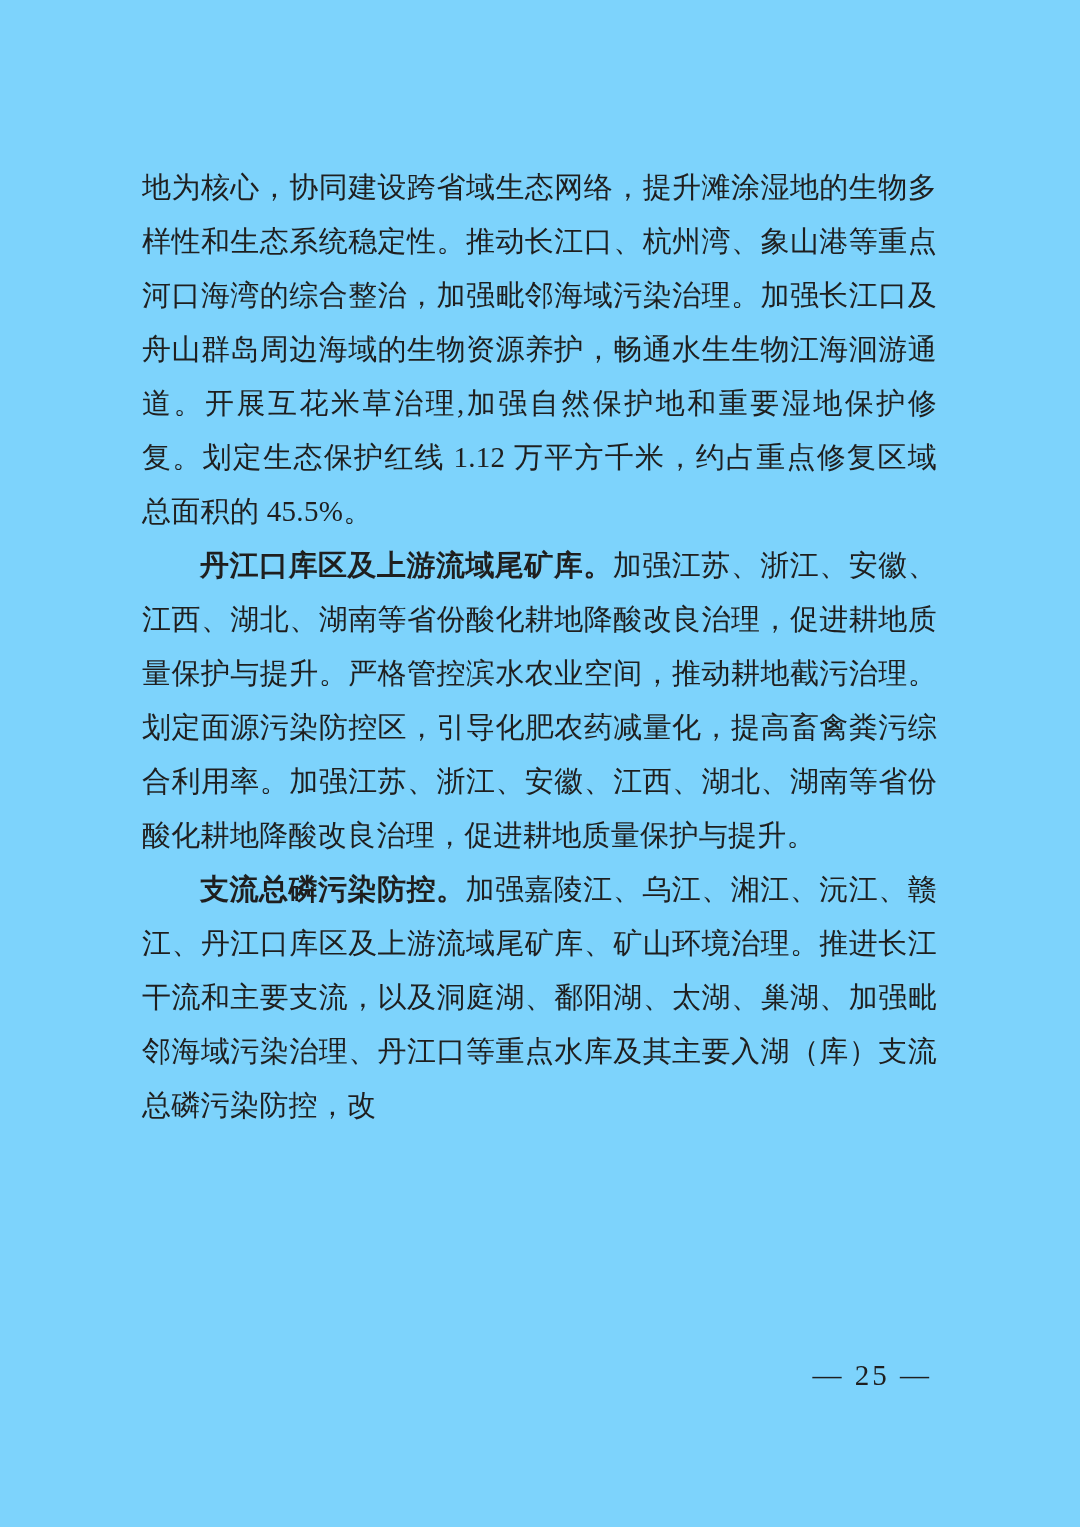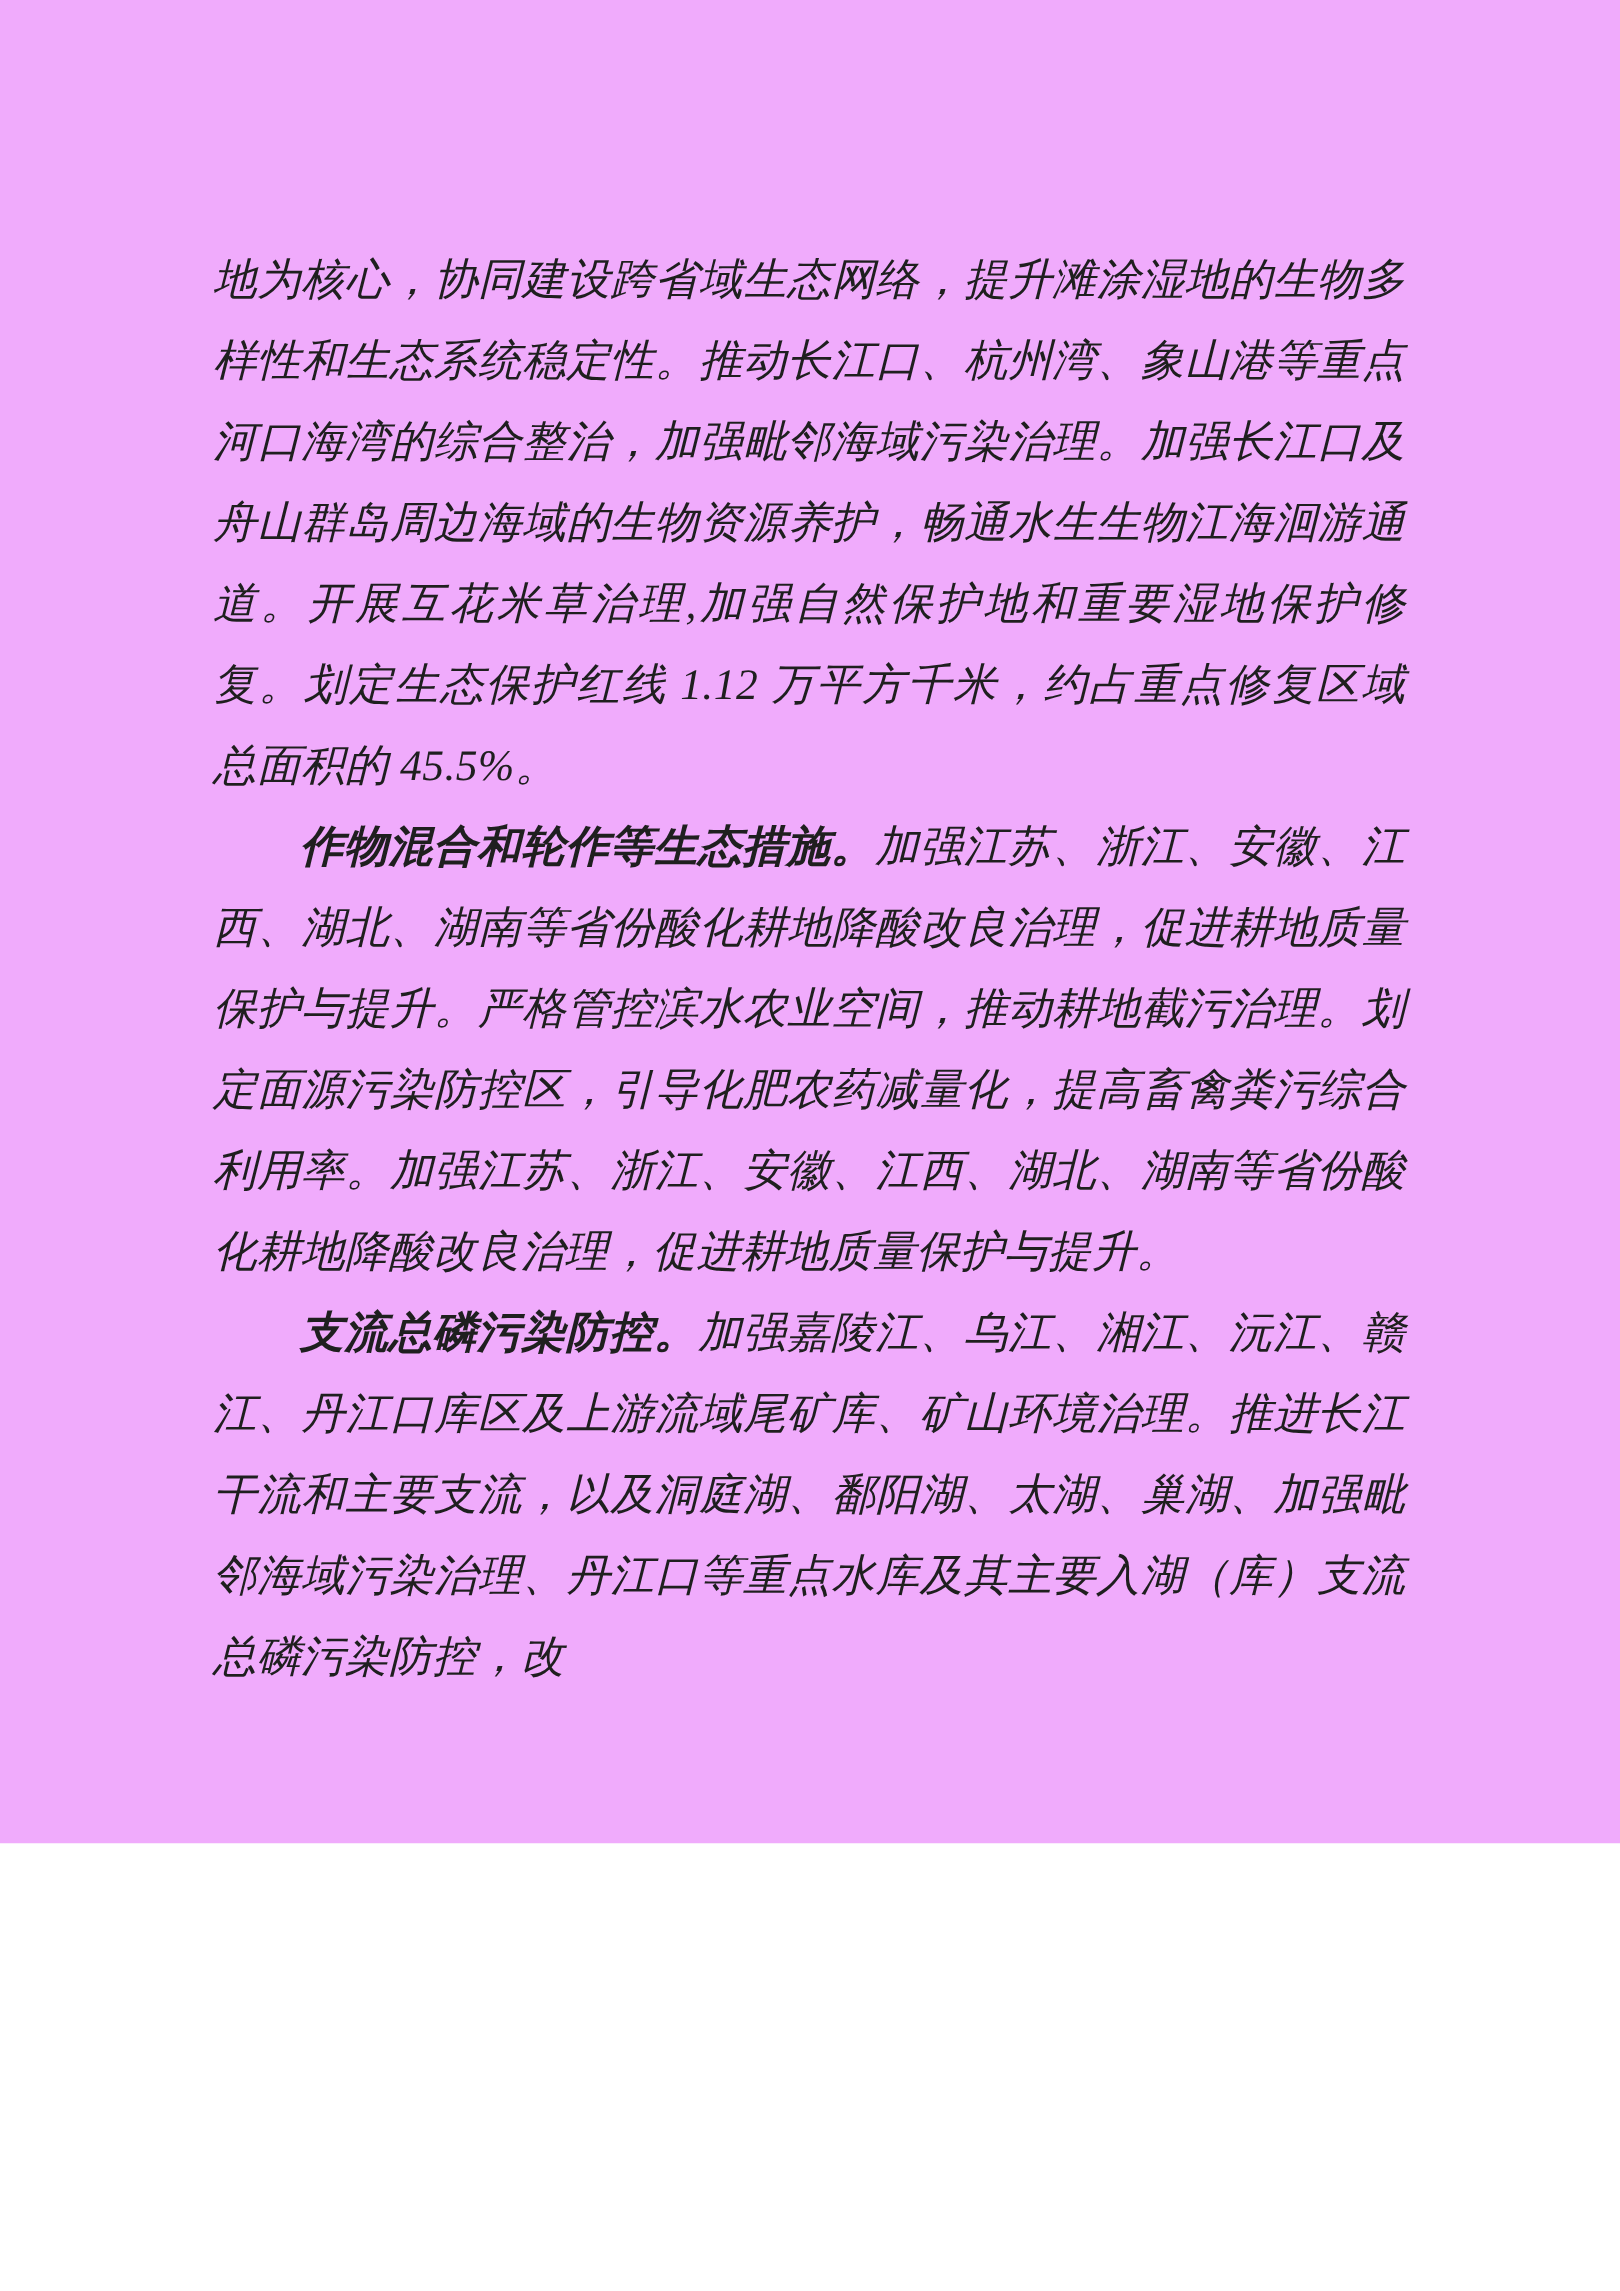--- a/index.html
+++ b/index.html
@@ -3,27 +3,26 @@
 <meta charset="utf-8">
 <style>
   html, body {
     margin: 0;
     padding: 0;
     background: #ffffff;
   }
   .page {
     position: relative;
     width: 1080px;
-    height: 1229px;
+    height: 1527px;
     margin: 0 auto;
-    background: #f0abfc;
+    background: #7dd3fc;
     overflow: hidden;
     font-family: "Liberation Serif", "DejaVu Serif", serif;
     color: #1f1f1f;
-    font-style: italic;
   }
   .content {
     position: absolute;
     left: 142px;
     top: 160px;
     width: 795px;
   }
   .para {
     margin: 0;
     font-size: 29px;
@@ -56,21 +55,21 @@
   }
 </style>
 </head>
 <body>
 
 <div class="page">
   <div class="content">
 
     <p class="para no-indent"><span class="lead"></span><span>地为核心，协同建设跨省域生态网络，提升滩涂湿地的生物多样性和生态系统稳定性。推动长江口、杭州湾、象山港等重点河口海湾的综合整治，加强毗邻海域污染治理。加强长江口及舟山群岛周边海域的生物资源养护，畅通水生生物江海洄游通道。开展互花米草治理,加强自然保护地和重要湿地保护修复。划定生态保护红线 1.12 万平方千米，约占重点修复区域总面积的 45.5%。</span></p>
 
-    <p class="para"><span class="lead">作物混合和轮作等生态措施。</span><span>加强江苏、浙江、安徽、江西、湖北、湖南等省份酸化耕地降酸改良治理，促进耕地质量保护与提升。严格管控滨水农业空间，推动耕地截污治理。划定面源污染防控区，引导化肥农药减量化，提高畜禽粪污综合利用率。加强江苏、浙江、安徽、江西、湖北、湖南等省份酸化耕地降酸改良治理，促进耕地质量保护与提升。</span></p>
+    <p class="para"><span class="lead">丹江口库区及上游流域尾矿库。</span><span>加强江苏、浙江、安徽、江西、湖北、湖南等省份酸化耕地降酸改良治理，促进耕地质量保护与提升。严格管控滨水农业空间，推动耕地截污治理。划定面源污染防控区，引导化肥农药减量化，提高畜禽粪污综合利用率。加强江苏、浙江、安徽、江西、湖北、湖南等省份酸化耕地降酸改良治理，促进耕地质量保护与提升。</span></p>
 
 
     <p class="para"><span class="lead">支流总磷污染防控。</span><span>加强嘉陵江、乌江、湘江、沅江、赣江、丹江口库区及上游流域尾矿库、矿山环境治理。推进长江干流和主要支流，以及洞庭湖、鄱阳湖、太湖、巢湖、加强毗邻海域污染治理、丹江口等重点水库及其主要入湖（库）支流总磷污染防控，改</span></p>
 
   </div>
 
   <div class="footer">
     <span>— 25 —</span>
   </div>
 </div>

